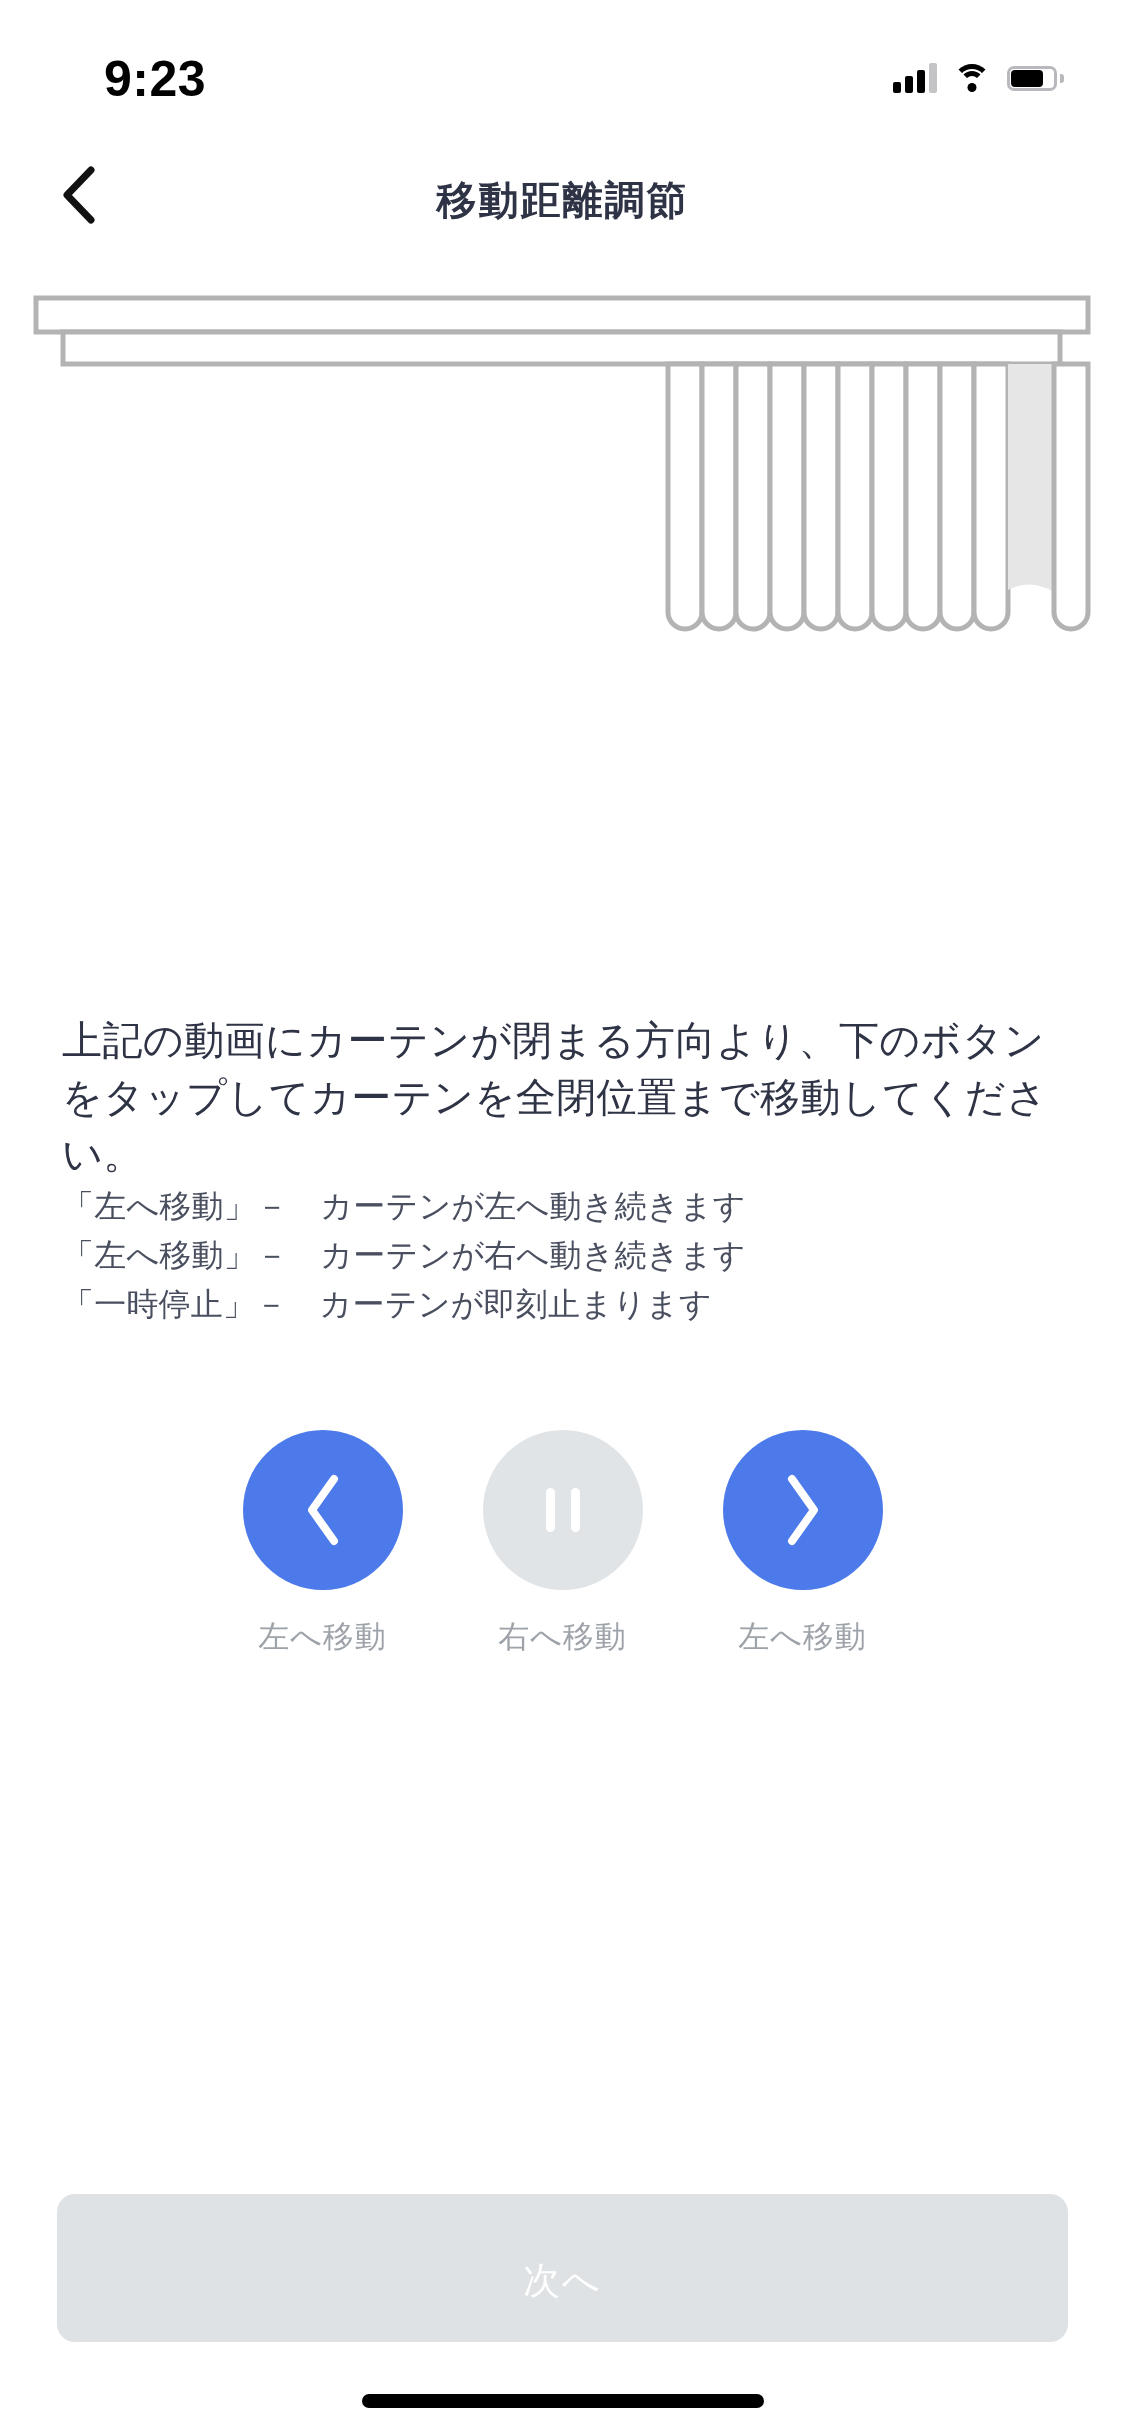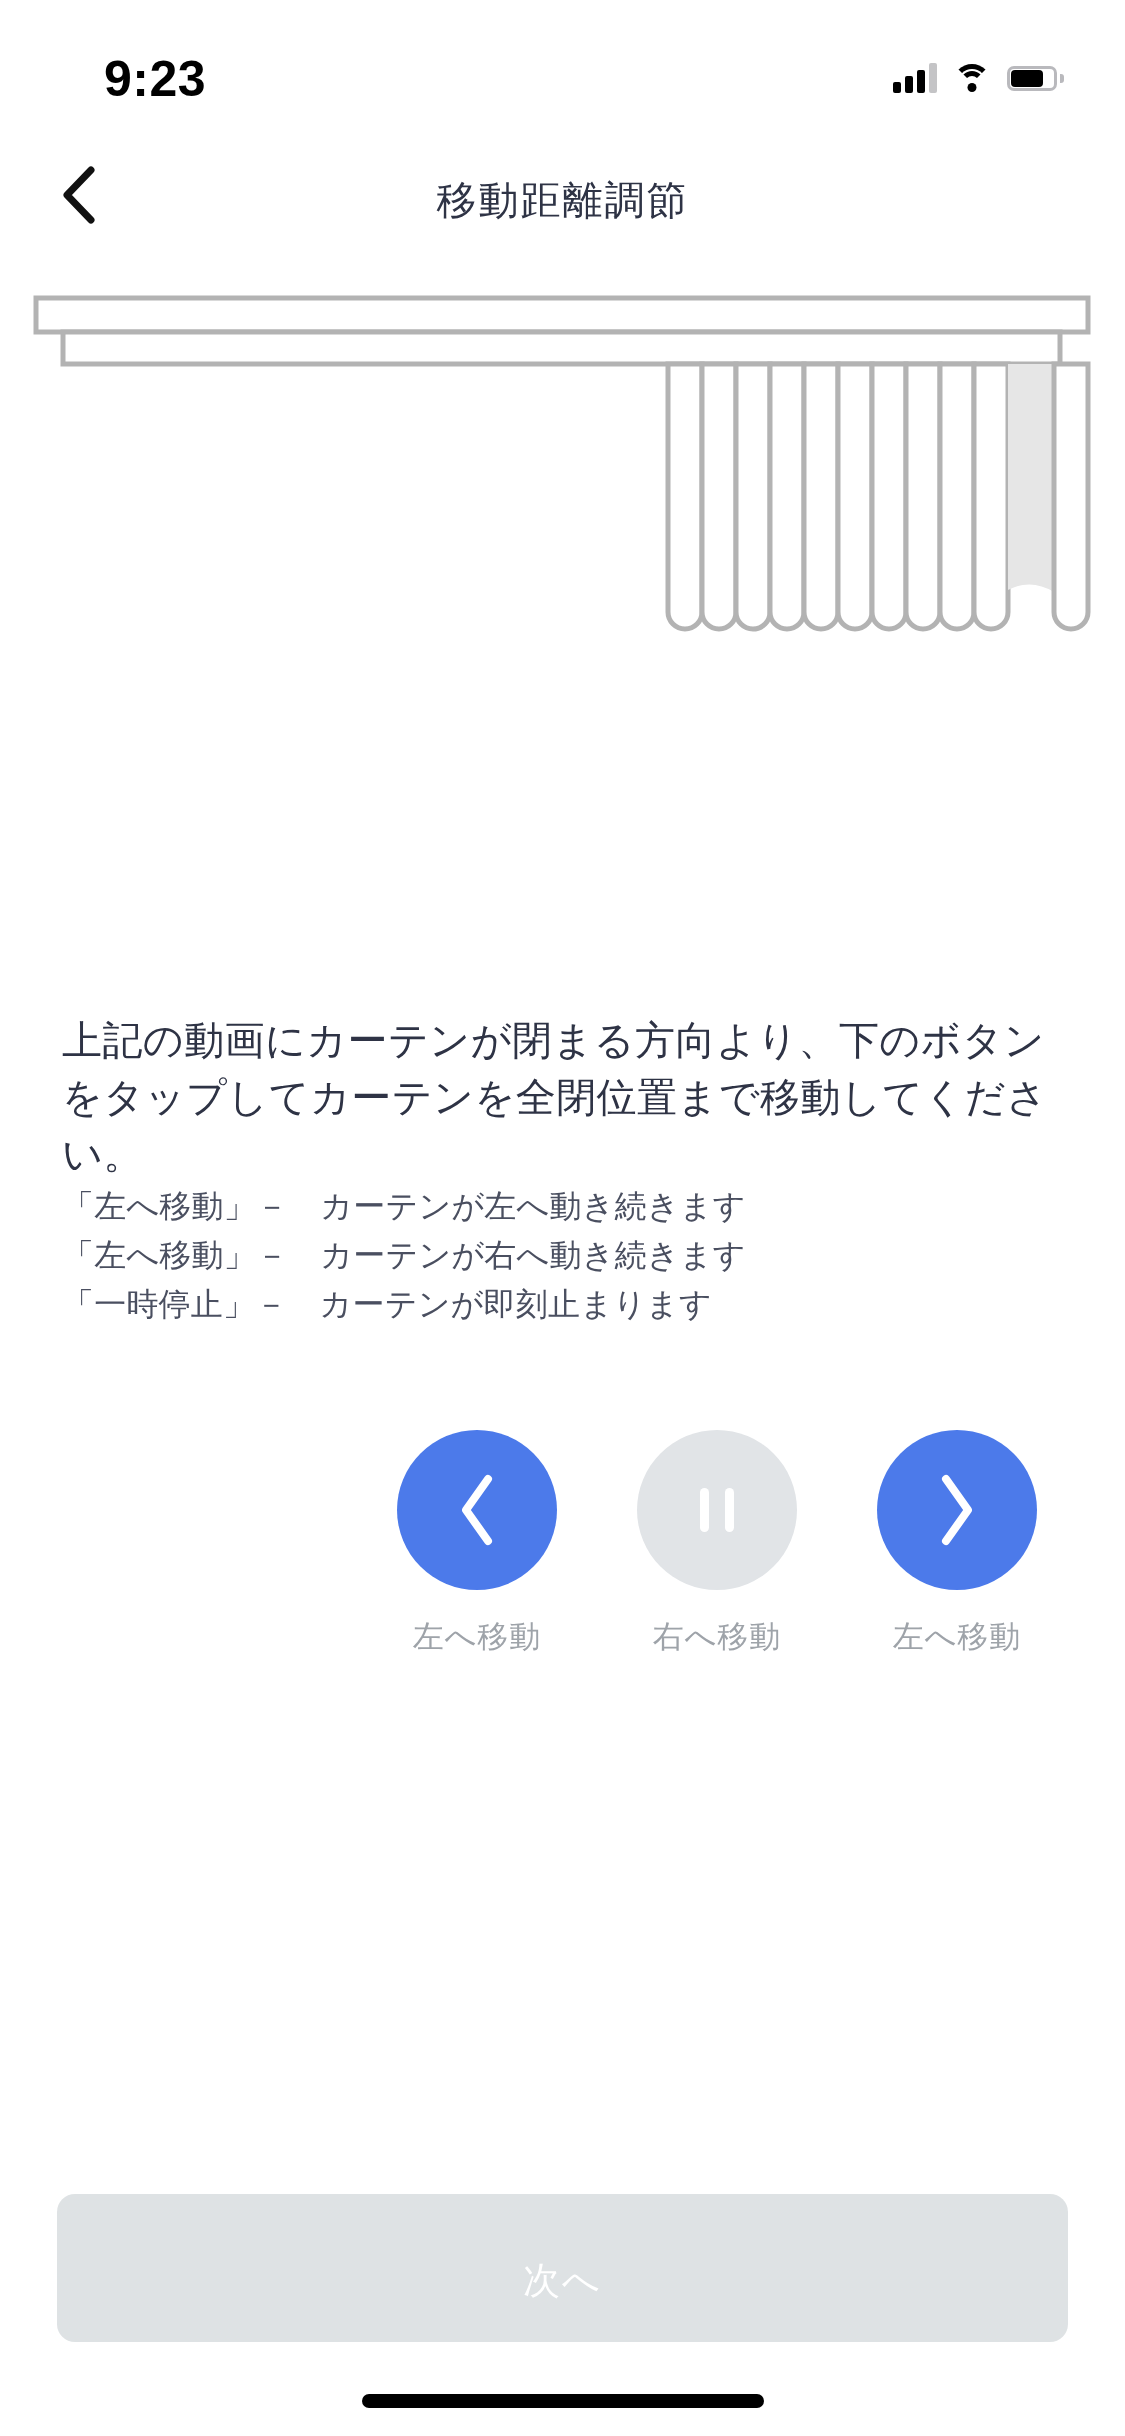--- a/index.html
+++ b/index.html
@@ -61,21 +61,21 @@
 
   
   .navbar { position:absolute; top:145px; left:0; right:0; height:110px; }
   .nav-back {
     position:absolute; left:30px; top:0; width:96px; height:100px;
     display:flex; align-items:center; justify-content:center; cursor:pointer;
   }
   .nav-back svg { display:block; }
   .nav-title {
     position:absolute; left:0; right:0; top:28px;
-    text-align:center; font-size:40px; font-weight:400; color:#2e3345;
+    text-align:center; font-size:40px; font-weight:700; color:#2e3345;
     letter-spacing:2px;
   }
 
   
   .illustration {
     position:absolute; top:290px; left:0; width:1125px; height:700px;
   }
 
   
   .copy { position:absolute; top:1012px; left:62px; width:1010px; }
@@ -85,21 +85,21 @@
   }
   .bullets { }
   .bullet {
     font-size:32px; color:#4a4f60; line-height:1.52;
     letter-spacing:0.2px; white-space:pre;
   }
 
   
   .controls {
     position:absolute; top:1430px; left:0; width:1125px;
-    display:flex; justify-content:flex-end; align-items:flex-start;
+    display:flex; justify-content:center; align-items:flex-start;
     padding:0 48px;
   }
   .ctl { display:flex; flex-direction:column; align-items:center; width:240px; }
   .ctl-circle {
     width:160px; height:160px; border-radius:50%;
     display:flex; align-items:center; justify-content:center;
     cursor:pointer;
   }
   .ctl-circle.blue { background:#4c7aea; }
   .ctl-circle.grey { background:#e1e4e7; }

